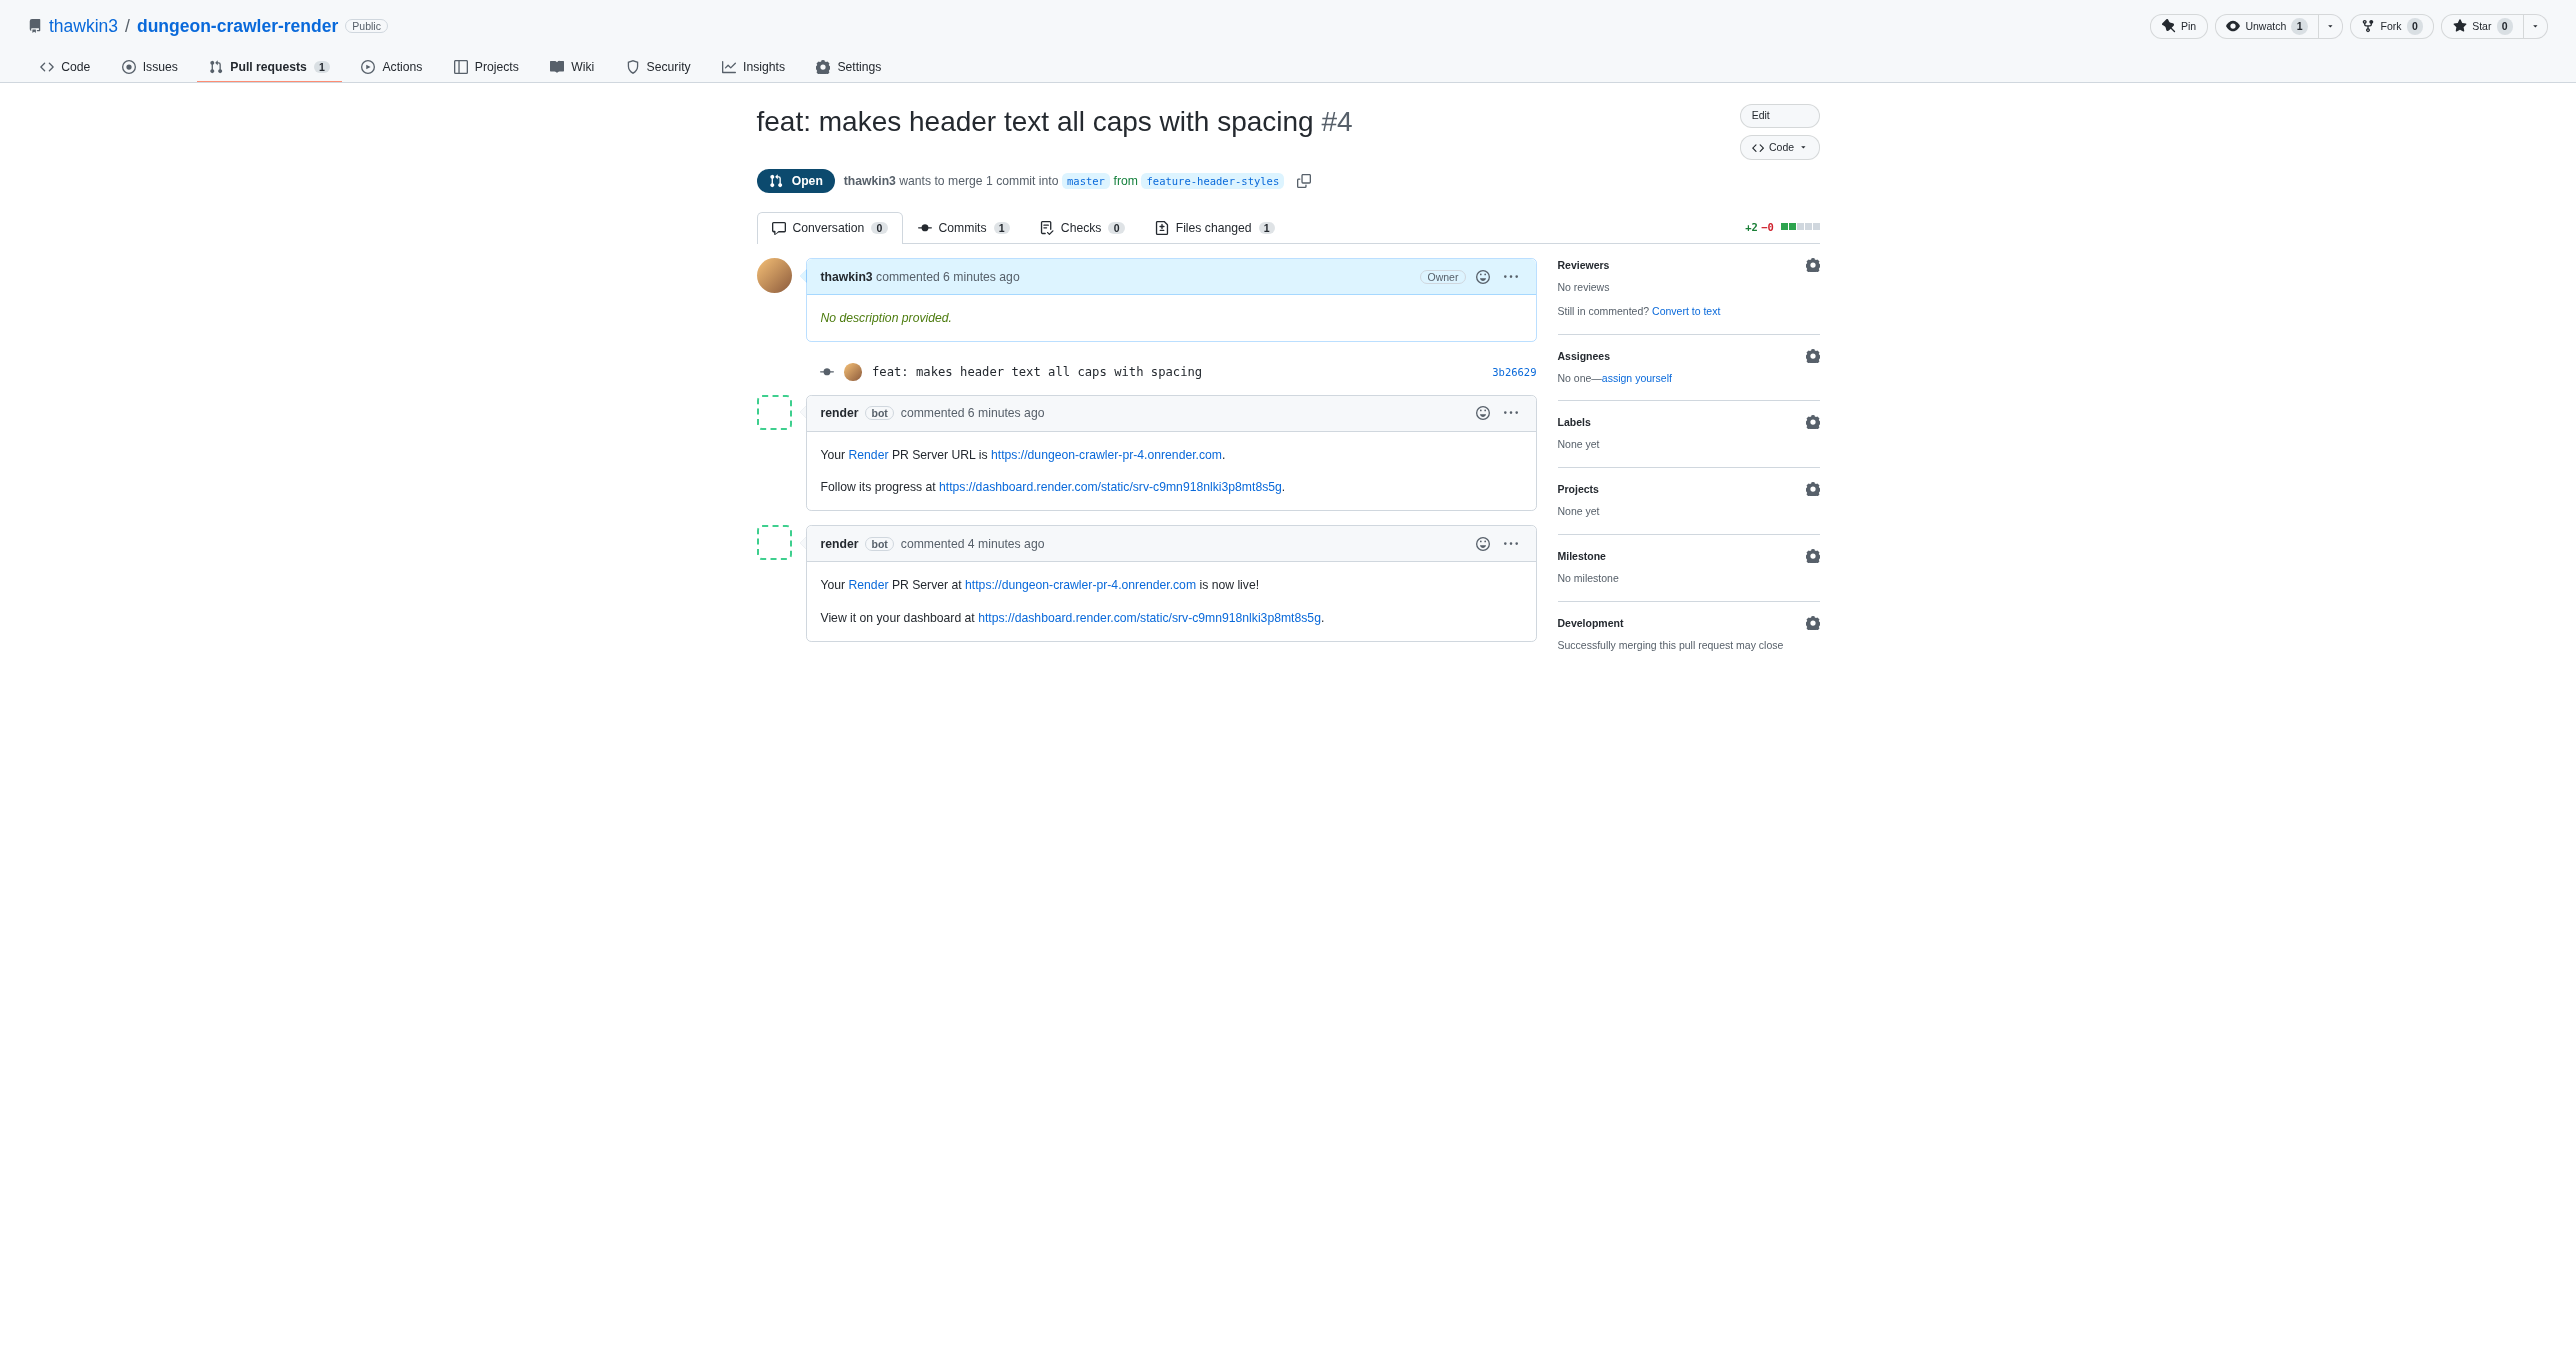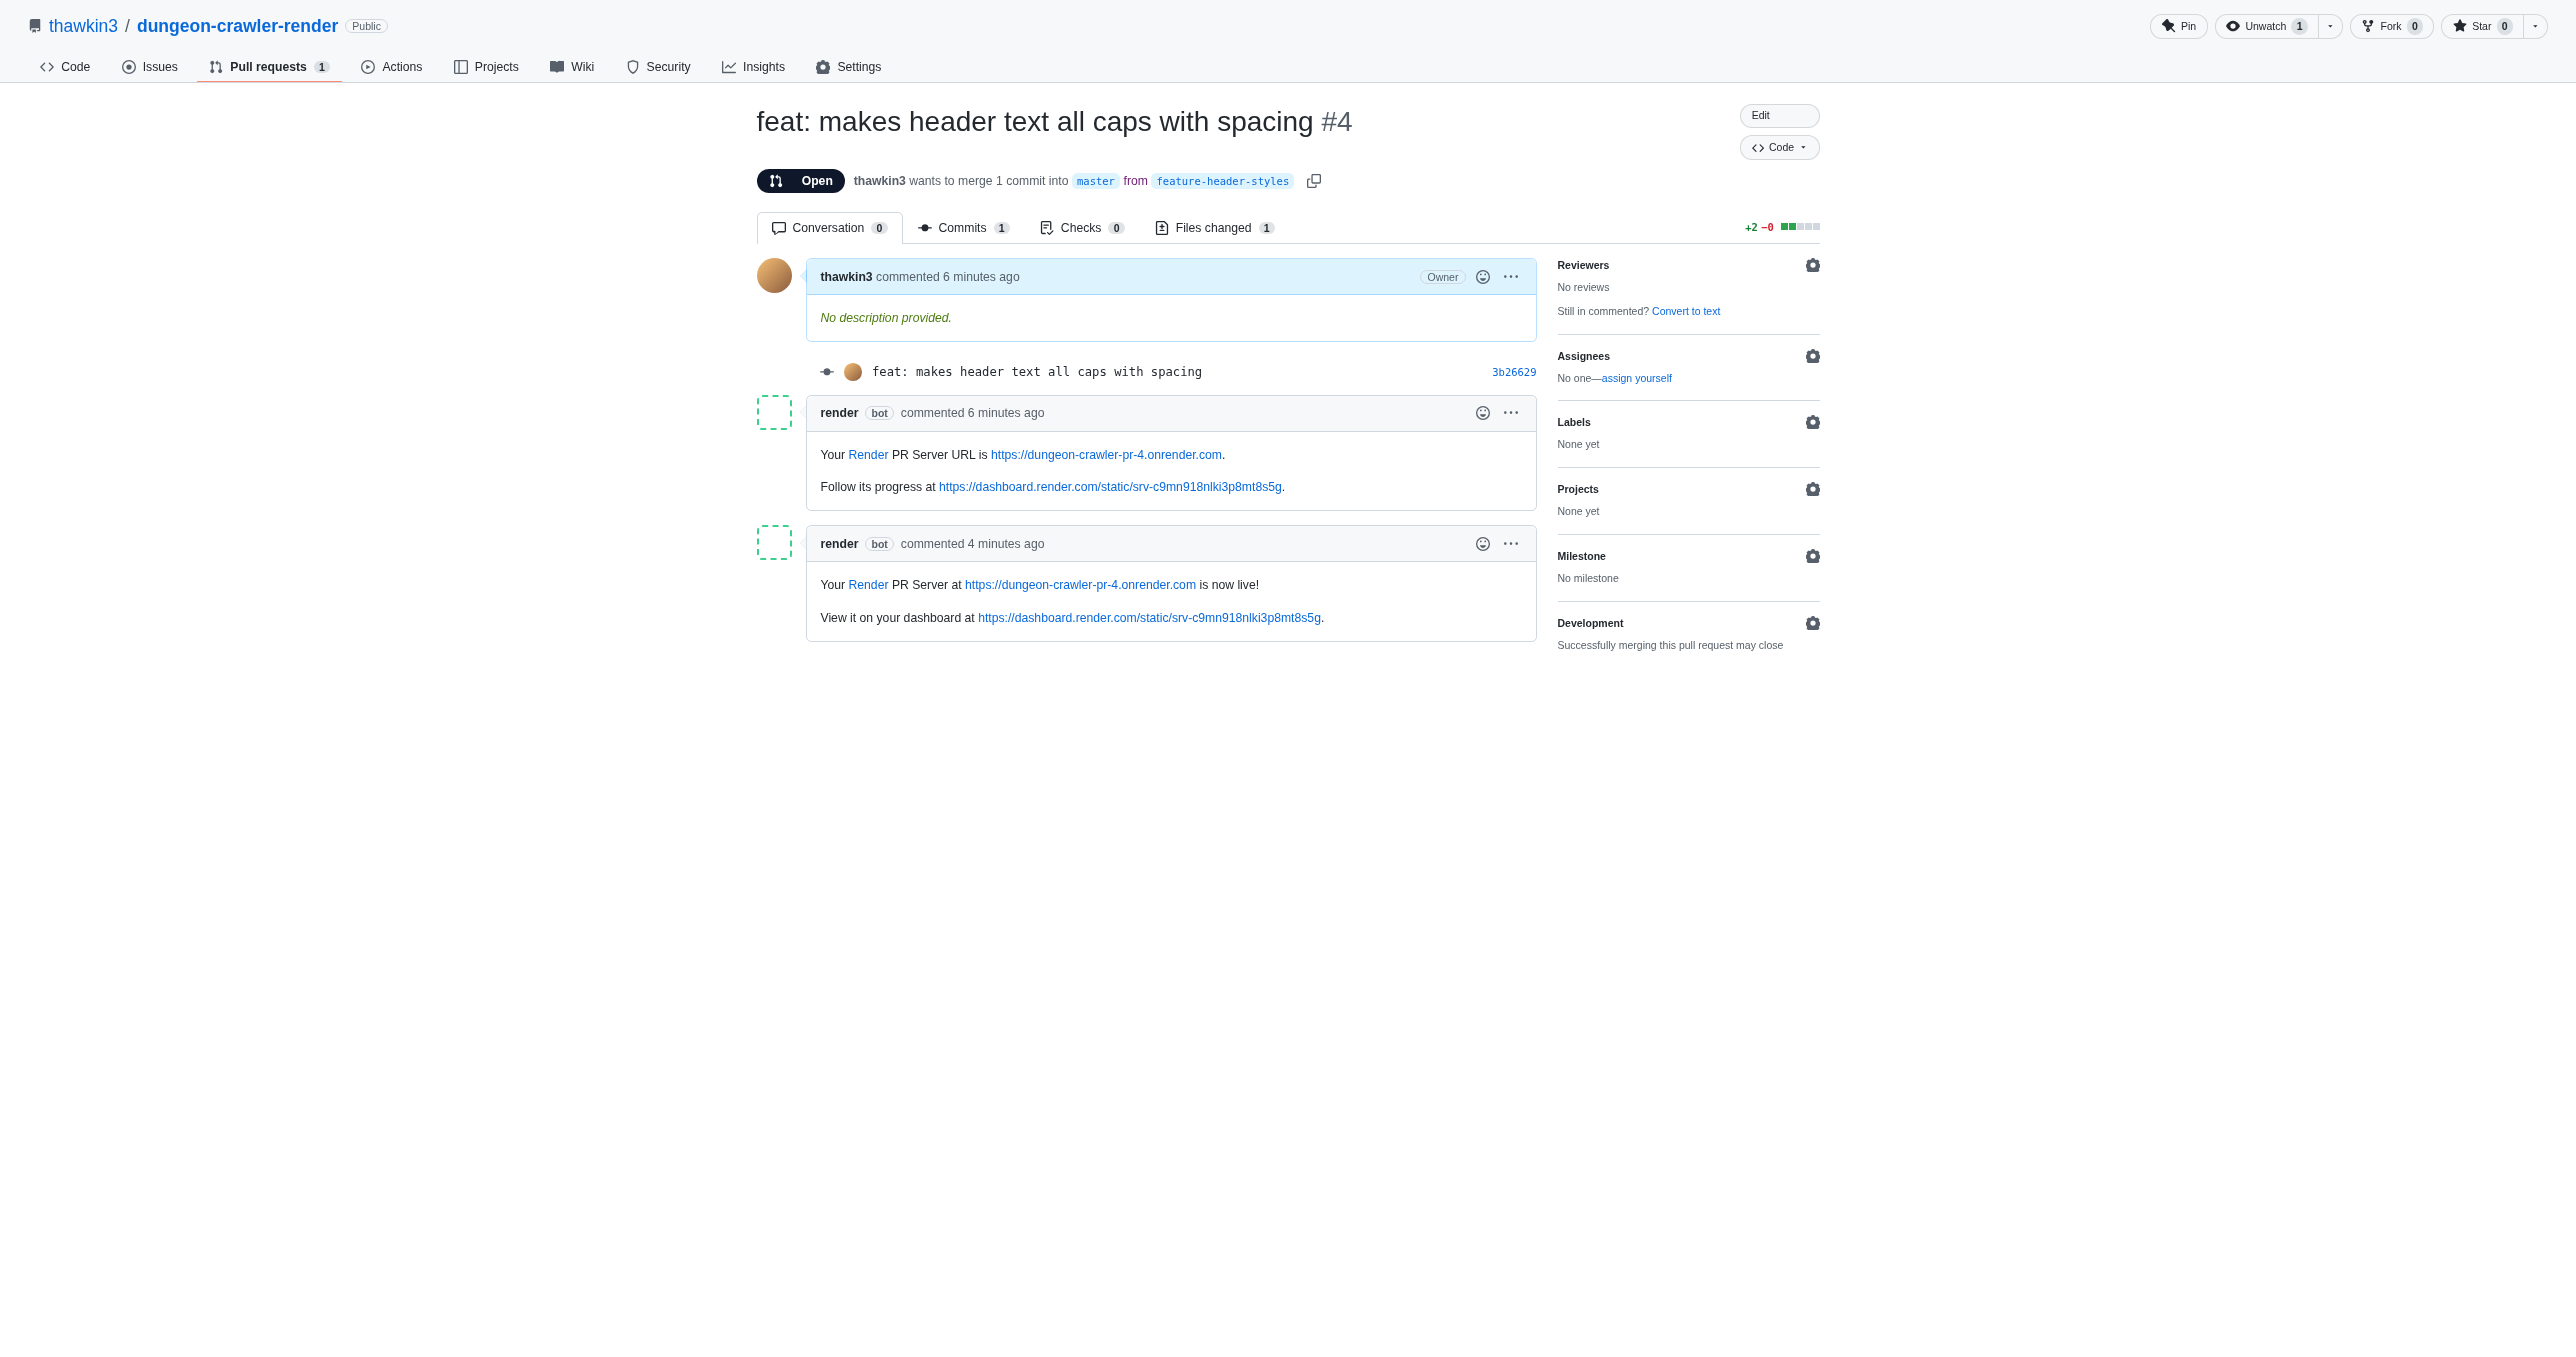--- a/index.html
+++ b/index.html
@@ -31,21 +31,21 @@
 .container { max-width: 1119px; margin: 0 auto; padding: 21px 28px; }
 .pr-header { margin-bottom: 14px; }
 .pr-title-row { display: flex; align-items: flex-start; justify-content: space-between; gap: 14px; }
 .pr-title { font-size: 28px; font-weight: 400; line-height: 1.25; }
 .pr-title .number { color: #57606a; font-weight: 300; }
 .pr-header-actions { display: flex; gap: 7px; flex-direction: column; }
 .btn-sm { padding: 2.6px 10.5px; font-size: 10.5px; }
 .btn-code { display: inline-flex; align-items: center; gap: 5.2px; }
 
 .pr-meta { display: flex; align-items: center; gap: 8.7px; margin-top: 8.7px; flex-wrap: wrap; }
-.state-badge { display: inline-flex; align-items: center; gap: 19px; background: #0f172a; color: #fff; border-radius: 2em; padding: 5.2px 12.2px; font-weight: 600; font-size: 12.2px; }
+.state-badge { display: inline-flex; align-items: center; gap: 9px; background: #0c4a6e; color: #fff; border-radius: 2em; padding: 5.2px 12.2px; font-weight: 600; font-size: 12.2px; }
 .branch-name { font-family: ui-monospace, SFMono-Regular, Menlo, monospace; background: #ddf4ff; color: #0969da; border-radius: 5.2px; padding: 1.7px 5.2px; font-size: 10.5px; }
 .copy-btn { cursor: pointer; color: #57606a; padding: 1.7px 3.5px; border-radius: 3.5px; }
 
 .pr-tabs-wrap { display: flex; align-items: center; justify-content: space-between; border-bottom: 0.9px solid #d0d7de; margin-top: 17.5px; }
 .pr-tabs { display: flex; }
 .pr-tab { display: inline-flex; align-items: center; gap: 7px; padding: 8.7px 14px; font-size: 12.2px; color: #24292f; border: 0.9px solid transparent; border-bottom: none; border-top-left-radius: 5.2px; border-top-right-radius: 5.2px; cursor: pointer; position: relative; top: 0.9px; }
 .pr-tab.selected { background: #fff; border-color: #d0d7de; }
 .pr-tab .counter { background: rgba(175,184,193,0.4); border-radius: 2em; padding: 0 5.2px; font-size: 10.5px; font-weight: 600; }
 .diff-stat { display: flex; align-items: center; gap: 3.5px; font-family: ui-monospace, SFMono-Regular, Menlo, monospace; font-size: 10.5px; white-space: nowrap; }
 .diff-add { color: #1a7f37; font-weight: 600; }
@@ -235,21 +235,21 @@
       </div>
     </div>
     <div class="pr-meta">
       <span class="state-badge">
         <svg class="octicon" width="14" height="14" viewBox="0 0 16 16" fill="#fff">
             <path d="M1.5 3.25a2.25 2.25 0 113 2.122v5.256a2.251 2.251 0 11-1.5 0V5.372A2.25 2.25 0 011.5 3.25zm5.677-.177L9.573.677A.25.25 0 0110 .854V2.5h1A2.5 2.5 0 0113.5 5v5.628a2.251 2.251 0 11-1.5 0V5a1 1 0 00-1-1h-1v1.646a.25.25 0 01-.427.177L7.177 3.427a.25.25 0 010-.354z"></path>
           </svg>
         <span>Open</span>
       </span>
       <span>
-        <a href="#" style="font-weight:600;color:#57606a">thawkin3</a><span style="color:#57606a"> wants to merge 1 commit into </span><span class="branch-name">master</span><span style="color:#701a75"> from </span><span class="branch-name">feature-header-styles</span>
+        <a href="#" style="font-weight:600;color:#57606a">thawkin3</a><span style="color:#57606a"> wants to merge 1 commit into </span><span class="branch-name">master</span><span style="color:#15803d"> from </span><span class="branch-name">feature-header-styles</span>
       </span>
       <span class="copy-btn">
         <svg class="octicon" width="14" height="14" viewBox="0 0 16 16">
             <path d="M0 6.75C0 5.784.784 5 1.75 5h1.5a.75.75 0 010 1.5h-1.5a.25.25 0 00-.25.25v7.5c0 .138.112.25.25.25h7.5a.25.25 0 00.25-.25v-1.5a.75.75 0 011.5 0v1.5A1.75 1.75 0 019.25 16h-7.5A1.75 1.75 0 010 14.25v-7.5z"></path>
             <path d="M5 1.75C5 .784 5.784 0 6.75 0h7.5C15.216 0 16 .784 16 1.75v7.5A1.75 1.75 0 0114.25 11h-7.5A1.75 1.75 0 015 9.25v-7.5zm1.75-.25a.25.25 0 00-.25.25v7.5c0 .138.112.25.25.25h7.5a.25.25 0 00.25-.25v-7.5a.25.25 0 00-.25-.25h-7.5z"></path>
           </svg>
       </span>
     </div>
 
     <div class="pr-tabs-wrap">

